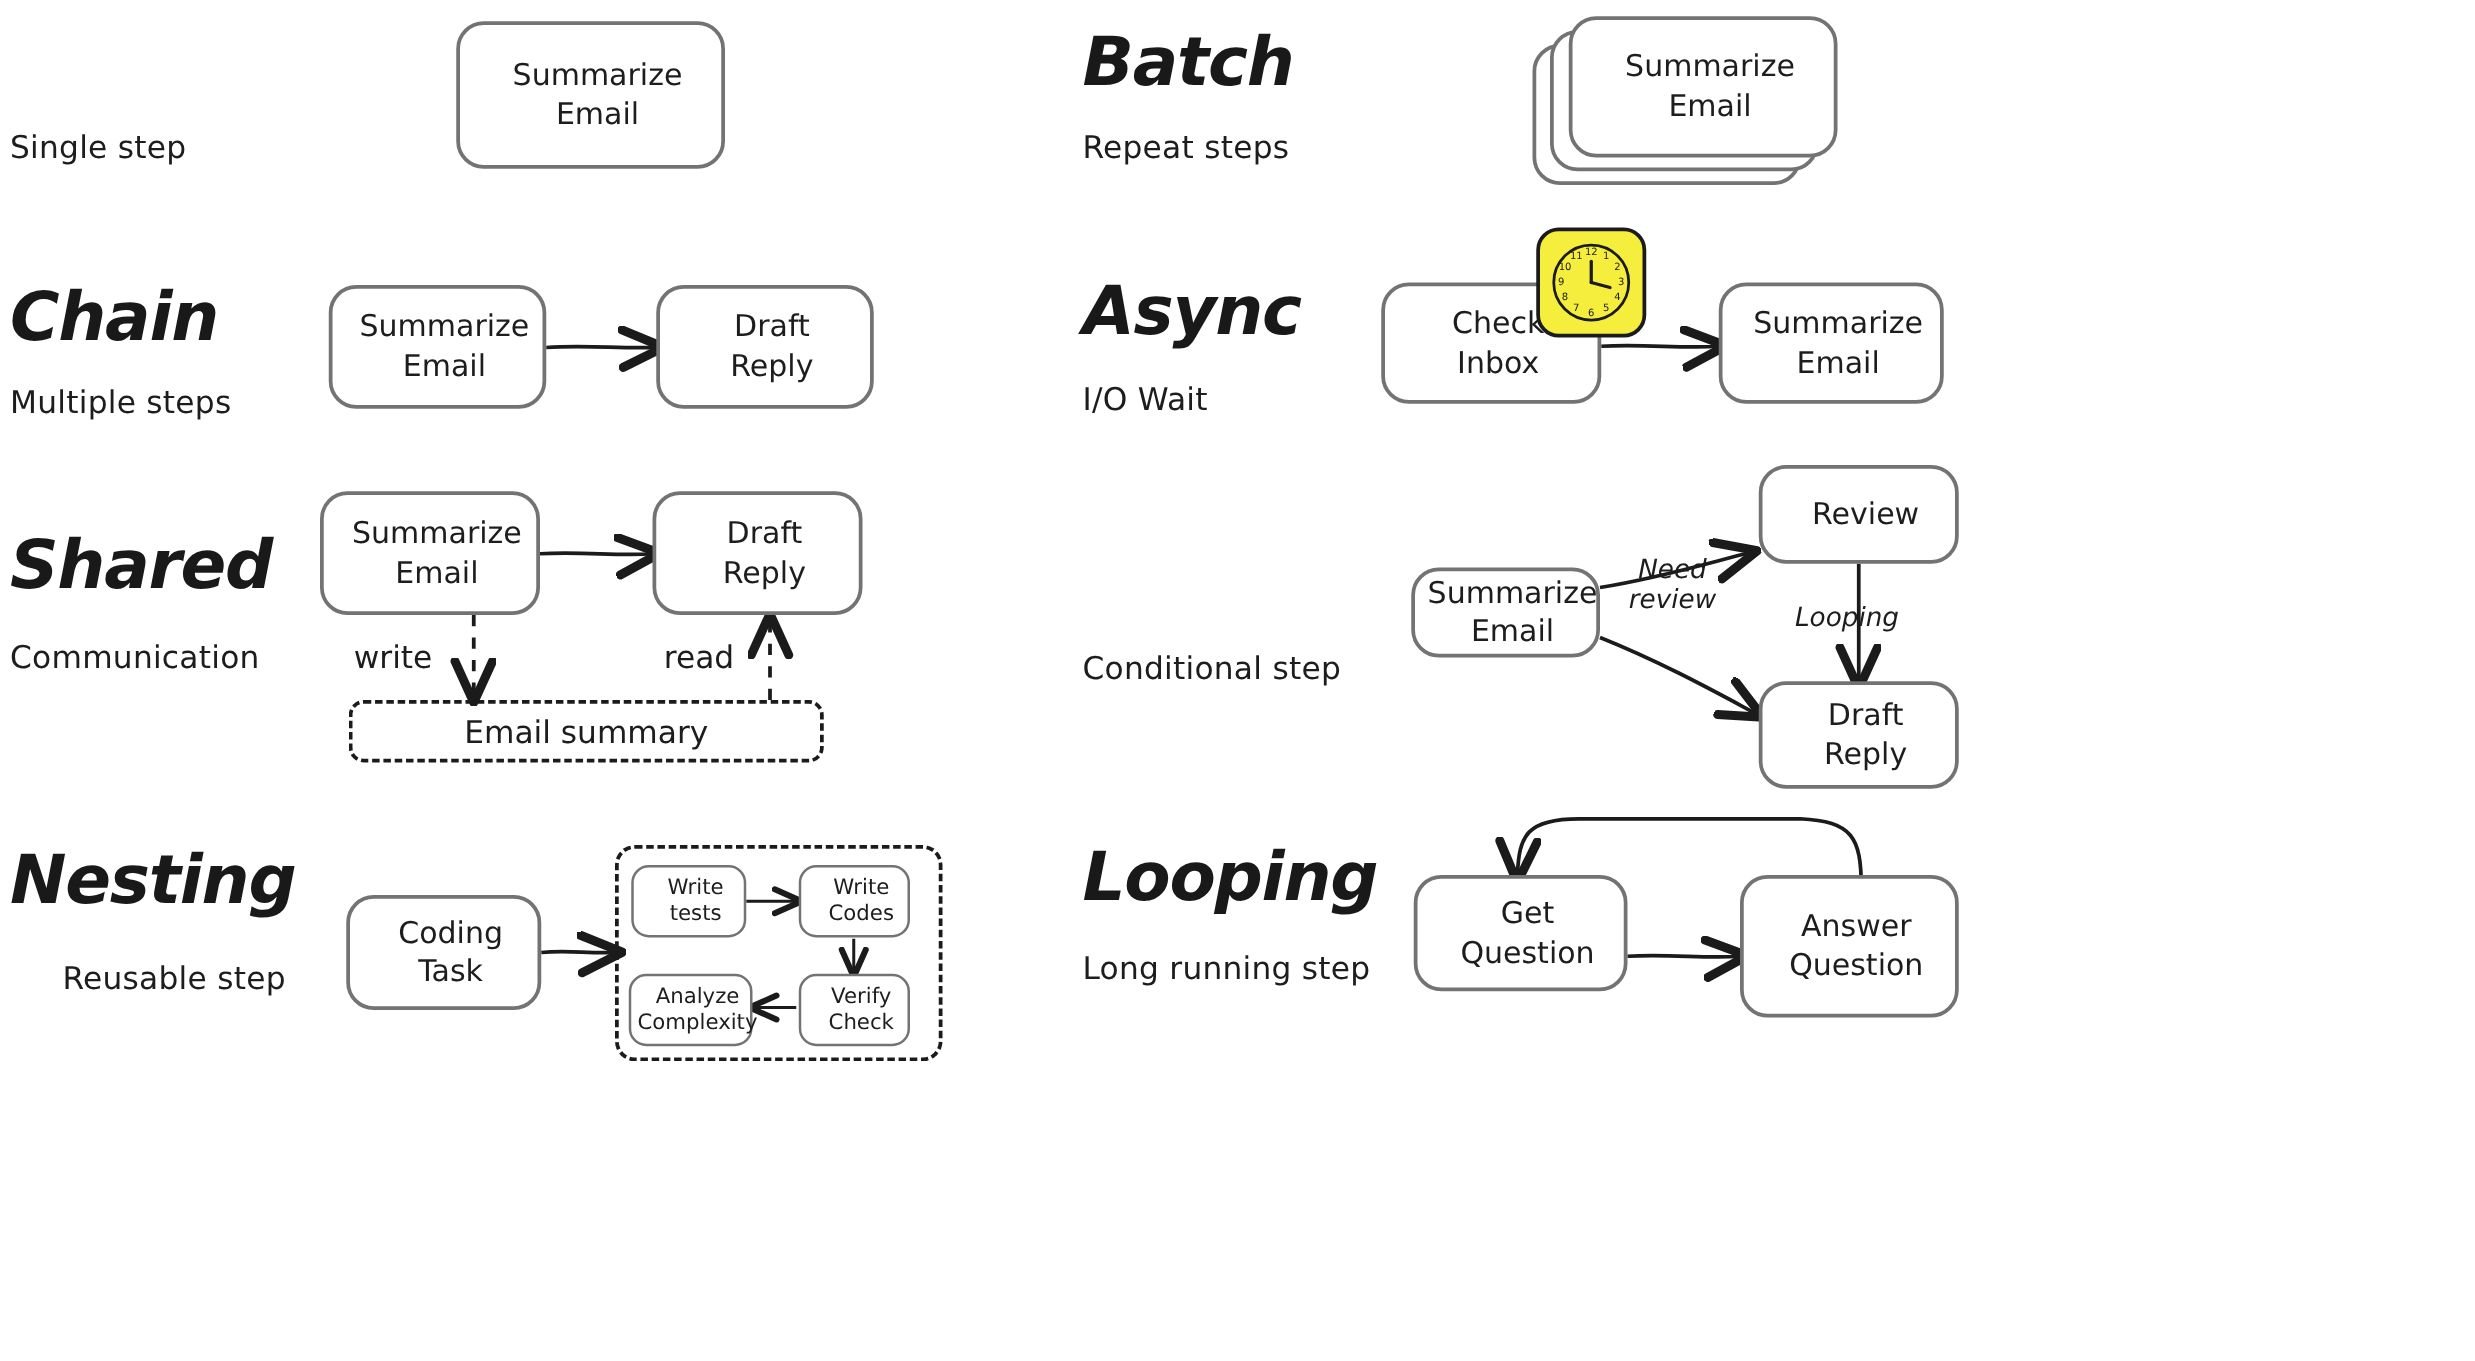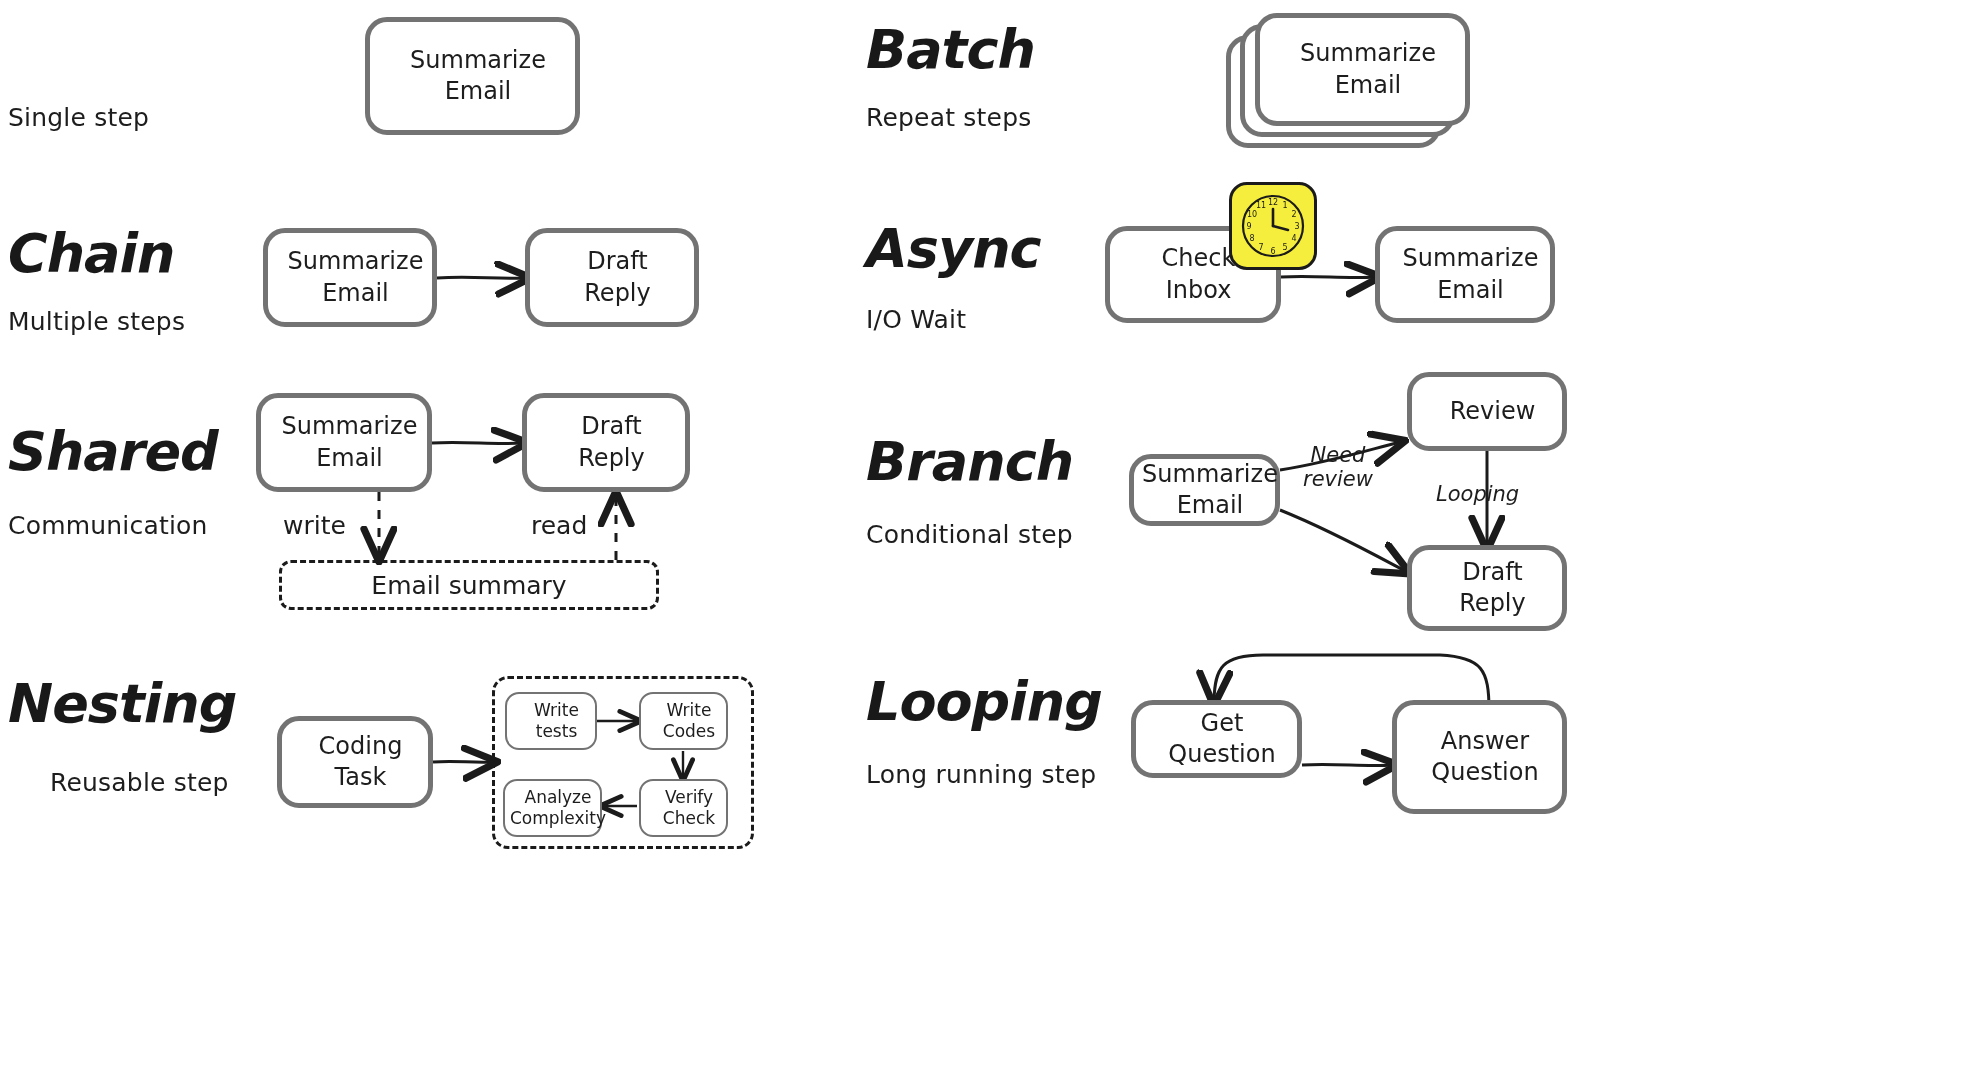--- a/index.html
+++ b/index.html
@@ -20,21 +20,21 @@
   .sec-sub{
     position:absolute;
     font-family:"DejaVu Sans","Liberation Sans",sans-serif;
     font-size:25px;font-weight:400;color:#1d1d1d;white-space:nowrap;
     letter-spacing:.2px;
   }
 
   
   .node{
     position:absolute;box-sizing:border-box;
-    border:5px solid #737373;border-radius:22px;background:#fff;
+    border:3px solid #737373;border-radius:22px;background:#fff;
     display:flex;align-items:center;justify-content:center;text-align:center;
     font-family:"DejaVu Sans","Liberation Sans",sans-serif;
     font-size:24px;line-height:1.30;color:#1d1d1d;
     white-space:pre-line;
     padding-left:11px;
   }
   .node.small{font-size:17px;border-width:2px;border-radius:14px;line-height:1.25;}
   .node.stacked{background:#fff;}
 
   .dashed-box{
@@ -175,31 +175,30 @@
           <text x="15" y="48">8</text>
         <text x="12" y="36">9</text>
           <text x="15" y="24">10</text>
           <text x="24" y="15">11</text>
       </g>
       <path d="M36,36 L36,19" stroke="#1b1b1b" stroke-width="2.6" stroke-linecap="round"></path>
       <path d="M36,36 L51,40" stroke="#1b1b1b" stroke-width="2.6" stroke-linecap="round"></path>
     </svg>
   </div>
 
-  <div class="sec-title" style="left:866px;top:430px;">Branch</div>
   <div class="sec-sub" style="left:866px;top:520px;">Conditional step</div>
   <div class="node" style="left:1129px;top:454px;width:151px;height:72px;">Summarize
 Email</div>
   <div class="node" style="left:1407px;top:372px;width:160px;height:79px;">Review</div>
   <div class="node" style="left:1407px;top:545px;width:160px;height:86px;">Draft
 Reply</div>
   <div class="edge-label ital" style="left:1303px;top:443px;">Need
 review</div>
   <div class="edge-label ital" style="left:1436px;top:482px;">Looping</div>
 
   <div class="sec-title" style="left:866px;top:670px;">Looping</div>
   <div class="sec-sub" style="left:866px;top:760px;">Long running step</div>
-  <div class="node" style="left:1131px;top:700px;width:171px;height:78px;">Get
+  <div class="node" style="left:1131px;top:700px;width:171px;height:93px;">Get
 Question</div>
   <div class="node" style="left:1392px;top:700px;width:175px;height:114px;">Answer
 Question</div>
 
 </div>
 
 </body></html>

